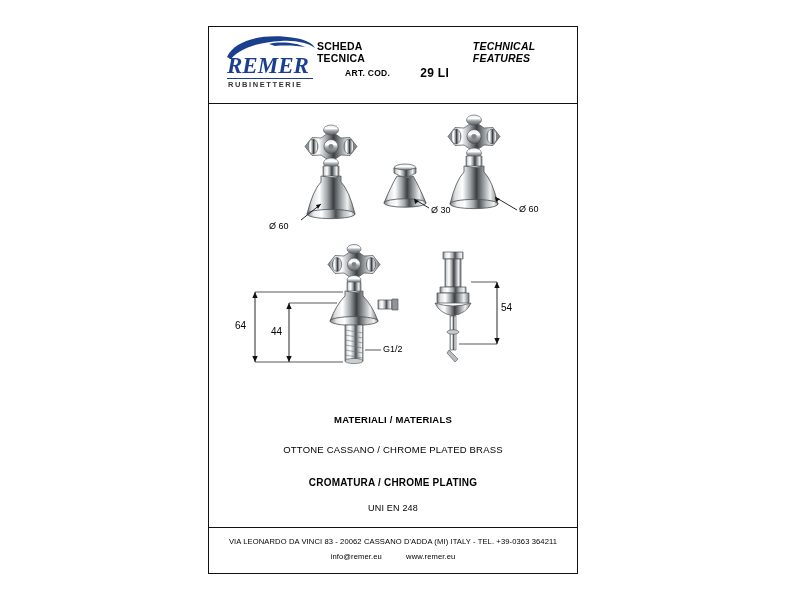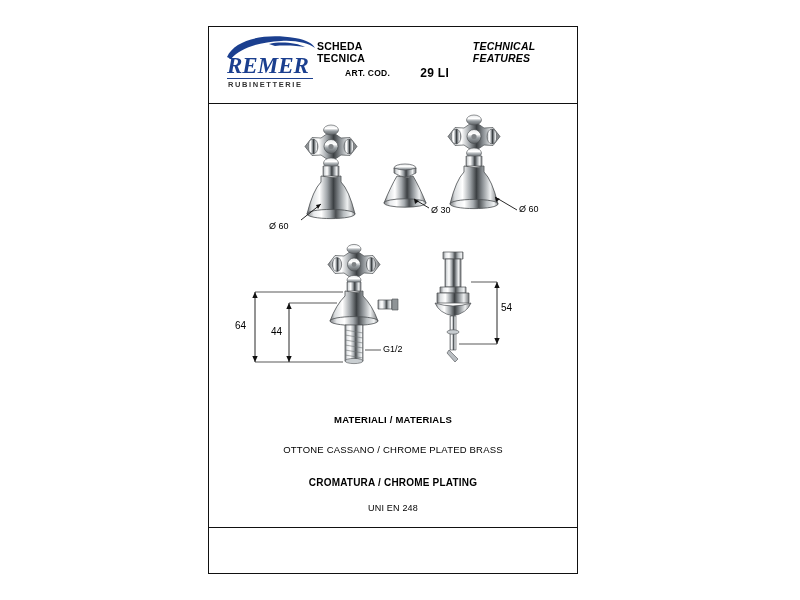--- a/index.html
+++ b/index.html
@@ -402,15 +402,22 @@
     </div>
 
     <div class="materials">
       <div class="mat-title">MATERIALI / MATERIALS</div>
       <div class="mat-value">OTTONE CASSANO / CHROME PLATED BRASS</div>
       <div class="plate-title">CROMATURA / CHROME PLATING</div>
       <div class="plate-value">UNI EN 248</div>
     </div>
 
     <div class="footer-divider"></div>
+    <div class="footer">
+      <div class="footer-line1">VIA LEONARDO DA VINCI 83 - 20062 CASSANO D'ADDA (MI) ITALY - TEL. +39-0363 364211</div>
+      <div class="footer-line2">
+        <span class="mail">info@remer.eu</span>
+        <span>www.remer.eu</span>
+      </div>
+    </div>
 
   </div>
 </div>
 
 </body></html>

